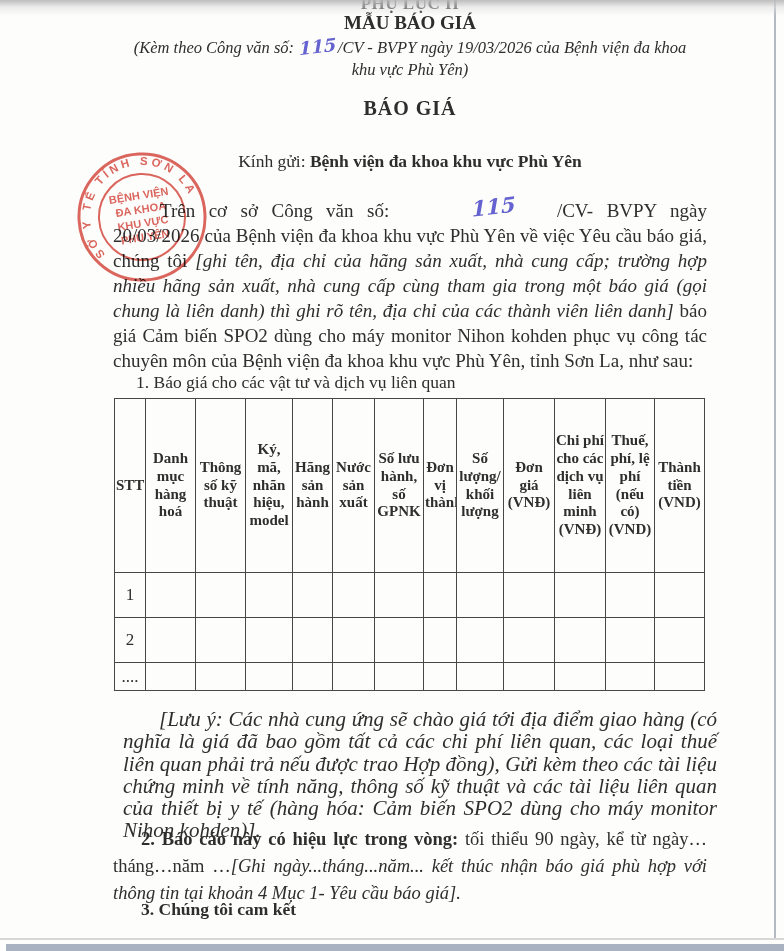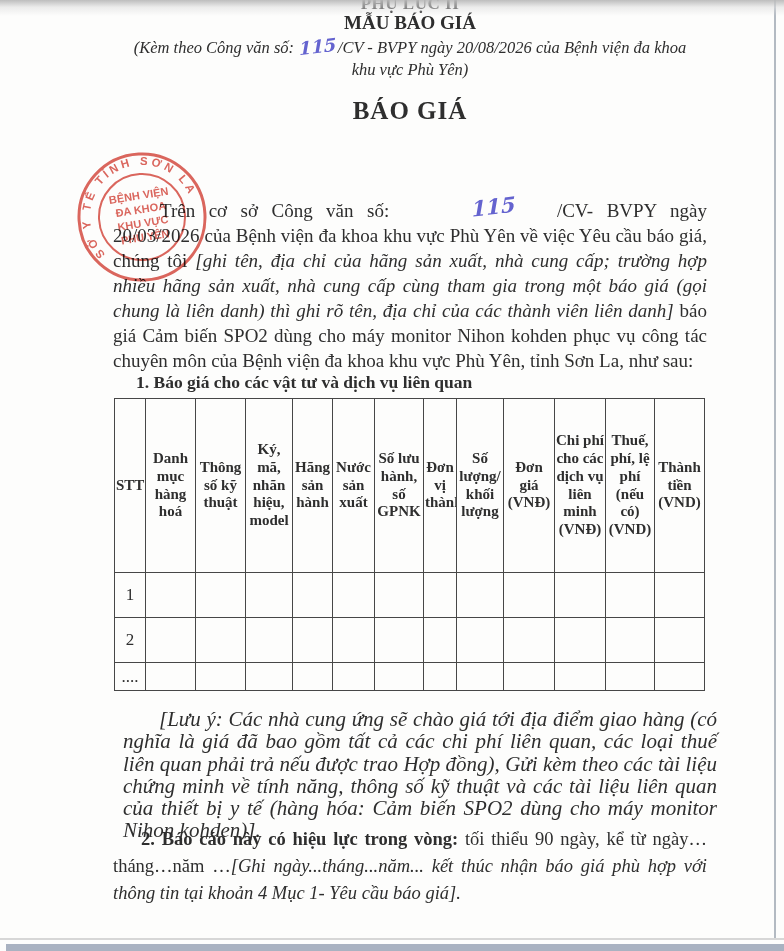--- a/index.html
+++ b/index.html
@@ -15,26 +15,26 @@
   .page-right-edge { position:absolute; left:774px; top:0; width:2px; height:939px; background:#b3bac2; }
   .bottom-rule { position:absolute; left:0; top:938px; width:100%; height:2px; background:#d7d7d7; }
   .bottom-bar { position:absolute; left:6px; top:944px; width:778px; height:7px; background:#a9b2c1; }
 
   .doc { position:absolute; left:113px; top:0; width:594px; height:951px; }
   .abs { position:absolute; left:0; width:594px; }
 
   .t-appendix { top:-6px; text-align:center; font-weight:bold; font-size:17px; letter-spacing:.5px; }
   .t-form     { top:12px; text-align:center; font-weight:bold; font-size:19px; }
   .t-sub      { top:36px; text-align:center; font-style:italic; font-size:16.5px; line-height:22px; padding:0 14px; width:566px; }
-  .t-doc      { top:97px; text-align:center; font-weight:bold; font-size:25px; letter-spacing:1px; }
+  .t-doc      { top:97px; text-align:center; font-weight:bold; font-size:20px; letter-spacing:1px; }
   .salutation { top:151px; text-align:center; font-size:17.5px; }
   .salutation b { font-weight:bold; }
 
   .para1 { top:197px; font-size:19px; line-height:25px; text-align:justify; text-indent:47px; }
-  .h1    { top:372px; font-weight:bold; font-size:17.5px; padding-left:23px; }
+  .h1    { top:372px; font-weight:normal; font-size:17.5px; padding-left:23px; }
 
   .qt { position:absolute; top:398px; left:1px; width:590px; border-collapse:collapse; table-layout:fixed; }
   .qt th, .qt td { border:1.4px solid #474747; padding:1px 1px; overflow:hidden; }
   .qt thead th { height:171px; font-weight:bold; font-size:15px; line-height:1.18; text-align:center; vertical-align:middle; }
   .qt tbody td { font-size:17px; text-align:center; vertical-align:middle; }
   .qt tbody tr:nth-child(1) td, .qt tbody tr:nth-child(2) td { height:42px; }
   .qt tbody tr:nth-child(3) td { height:25px; }
 
   .note  { top:708px; font-size:21px; line-height:22.3px; text-align:justify; text-indent:36px; font-style:italic;margin-left:10px; }
   .sec2  { top:826px; font-size:18.5px; line-height:27px; text-align:justify; text-indent:28px; }
@@ -58,24 +58,25 @@
 <div class="canvas">
 
   <div class="top-shade"></div>
   <div class="page-right-edge"></div>
 
   <div class="doc">
 
     <div class="abs t-appendix">PHỤ LỤC II</div>
     <div class="abs t-form">MẪU BÁO GIÁ</div>
 
-    <div class="abs t-sub"><span>(Kèm theo Công văn số: </span><span class="handwrite hw-top">115</span><span>/CV - BVPY  ngày 20/08/2026 của Bệnh viện đa khoa khu vực Phù Yên)</span></div>
+    <div class="abs t-sub"><span>(Kèm theo Công văn số: </span><span class="handwrite hw-top">115</span><span>/CV - BVPY  ngày 19/03/2026 của Bệnh viện đa khoa khu vực Phù Yên)</span></div>
 
     <div class="abs t-doc">BÁO GIÁ</div>
 
+    <div class="abs salutation"><span>Kính gửi: </span><b>Bệnh viện đa khoa khu vực Phù Yên</b></div>
 
     <div class="abs para1"><span>Trên cơ sở Công văn số: </span><span class="handwrite hw-body">115</span><span> /CV- BVPY ngày 20/03/2026 của Bệnh viện đa khoa khu vực Phù Yên về việc Yêu cầu báo giá, chúng tôi </span><i>[ghi tên, địa chỉ của hãng sản xuất, nhà cung cấp; trường hợp nhiều hãng sản xuất, nhà cung cấp cùng tham gia trong một báo giá (gọi chung là liên danh) thì ghi rõ tên, địa chỉ của các thành viên liên danh]</i><span> báo giá Cảm biến SPO2 dùng cho máy monitor Nihon kohden phục vụ công tác chuyên môn của Bệnh viện đa khoa khu vực Phù Yên, tỉnh Sơn La, như sau:</span></div>
 
     <div class="abs h1">1. Báo giá cho các vật tư và dịch vụ liên quan</div>
 
     <table class="qt">
       <colgroup>
           <col style="width: 31px;">
           <col style="width: 50px;">
           <col style="width: 50px;">
@@ -153,20 +154,21 @@
             <td></td>
             <td></td>
           </tr>
         </tbody>
     </table>
 
     <div class="abs note">[Lưu ý: Các nhà cung ứng sẽ chào giá tới địa điểm giao hàng (có nghĩa là giá đã bao gồm tất cả các chi phí liên quan, các loại thuế liên quan phải trả nếu được trao Hợp đồng), Gửi kèm theo các tài liệu chứng minh về tính năng, thông số kỹ thuật và các tài liệu liên quan của thiết bị y tế (hàng hóa: Cảm biến SPO2 dùng cho máy monitor Nihon kohden)].</div>
 
     <div class="abs sec2"><span class="b">2. Báo cáo này có hiệu lực trong vòng:</span><span> tối thiểu 90 ngày, kể từ ngày… tháng…năm …</span><span class="i">[Ghi ngày...tháng...năm... kết thúc nhận báo giá phù hợp với thông tin tại khoản 4 Mục 1- Yêu cầu báo giá].</span></div>
 
+    <div class="abs h3">3. Chúng tôi cam kết</div>
   </div>
 
   <div class="stamp" style="color: rgb(213, 73, 63);">
     <svg width="136" height="136" viewBox="0 0 136 136">
       <circle cx="68" cy="68" r="63" fill="none" stroke="currentColor" stroke-width="3"></circle>
       <circle cx="68" cy="68" r="43" fill="none" stroke="currentColor" stroke-width="2"></circle>
       <defs>
         <path id="ringPath" d="M 31.2 104.8 A 52 52 0 0 1 104.8 31.2 A 52 52 0 0 1 31.2 104.8"></path>
       </defs>
       <text font-size="11.5" font-weight="bold" fill="currentColor" letter-spacing="3.2" font-family="Liberation Sans, DejaVu Sans, sans-serif">

